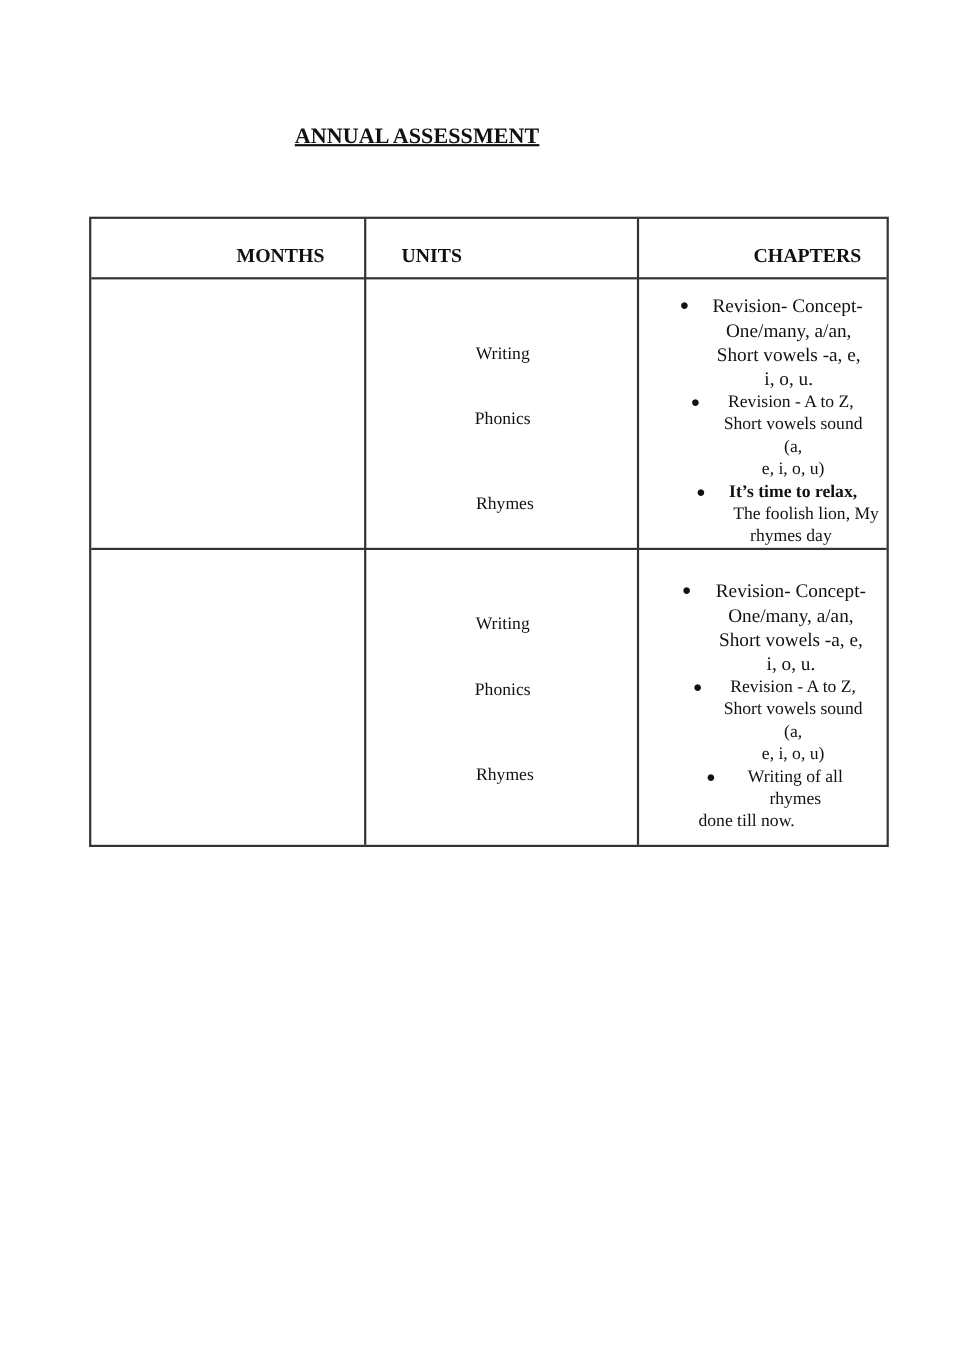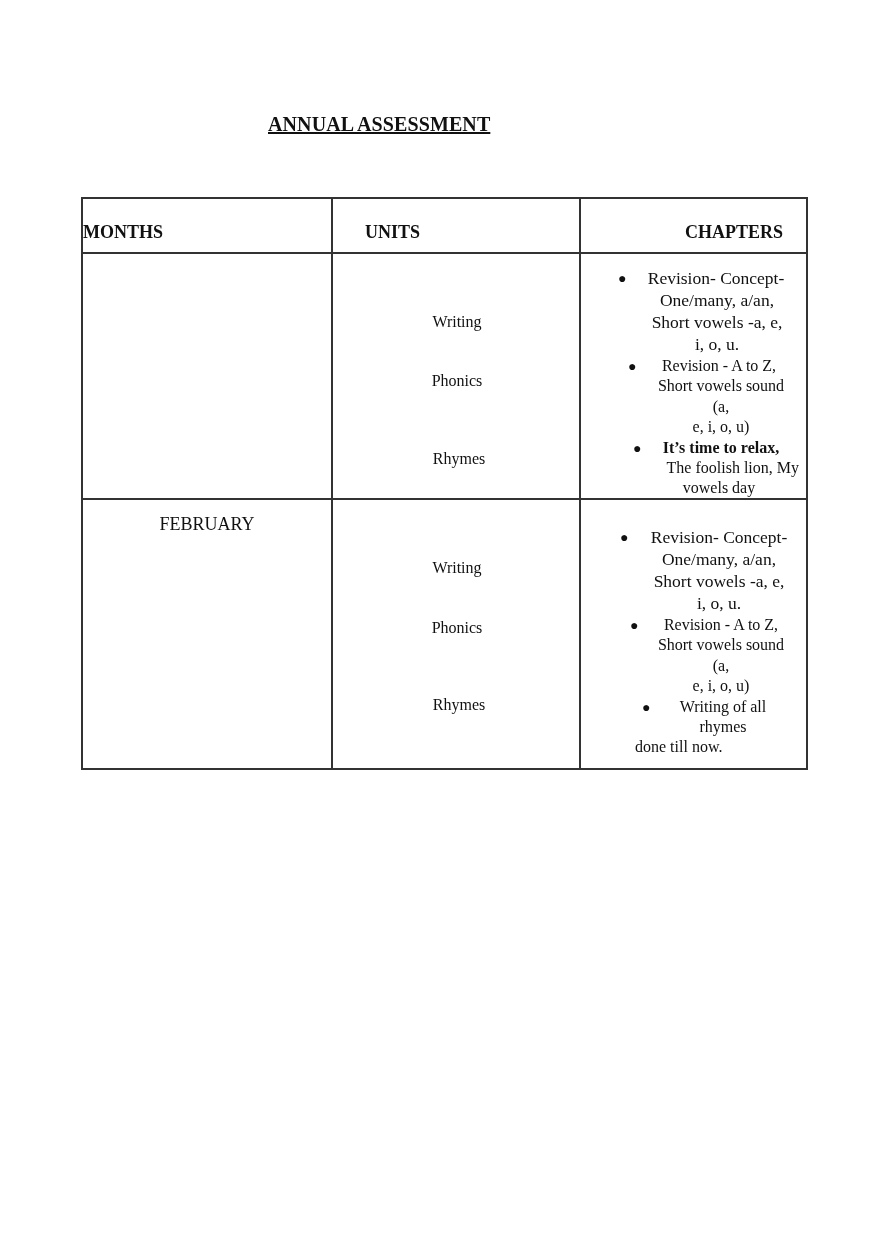--- a/index.html
+++ b/index.html
@@ -82,21 +82,21 @@
 
 <div class="page-title">ANNUAL ASSESSMENT</div>
 
 <div class="tbl">
 
   <div class="vline" style="left:248px;"></div>
   <div class="vline" style="left:496px;"></div>
   <div class="hline" style="top:53px;"></div>
   <div class="hline" style="top:299px;"></div>
 
-  <div class="cell-text hdr" style="left:0; width:212px; text-align:left; top:23px;">MONTHS</div>
+  <div class="cell-text hdr" style="left:0; width:212px; text-align:right; top:23px;">MONTHS</div>
   <div class="cell-text hdr" style="left:282px; top:23px;">UNITS</div>
   <div class="cell-text hdr" style="left:498px; width:226px; text-align:center; top:23px;margin-left:40px;">CHAPTERS</div>
 
   <div class="cell-text unit" style="left:250px; top:70px;">Writing</div>
   <div class="cell-text unit" style="left:250px; top:129px;">Phonics</div>
   <div class="cell-text unit" style="left:252px; top:207px;">Rhymes</div>
 
   <div>
 
     <span class="bullet" style="left:535px; top:72px;">●</span>
@@ -107,24 +107,23 @@
 
     <span class="bullet" style="left:545px; top:160px;">●</span>
     <div class="bullet-line" style="left:566px; width:140px; top:158px; font-size:16px;">Revision - A to Z,</div>
     <div class="bullet-line" style="left:560px; width:156px; top:178px; font-size:16px;">Short vowels sound</div>
     <div class="bullet-line" style="left:560px; width:156px; top:199px; font-size:16px;">(a,</div>
     <div class="bullet-line" style="left:560px; width:156px; top:219px; font-size:16px;">e, i, o, u)</div>
 
     <span class="bullet" style="left:550px; top:242px;">●</span>
     <div class="bullet-line" style="left:570px; width:136px; top:240px; font-size:16px;font-weight:bold;">It’s time to relax,</div>
     <div class="bullet-line" style="left:556px; width:160px; top:260px; font-size:16px;text-align:right;">The foolish lion, My</div>
-    <div class="bullet-line" style="left:556px; width:160px; top:280px; font-size:16px;">vowels day</div>
+    <div class="bullet-line" style="left:556px; width:160px; top:280px; font-size:16px;">rhymes day</div>
   </div>
 
-  <div class="cell-text month" style="left:0; top:315px;">FEBRUARY</div>
   <div class="cell-text unit" style="left:250px; top:316px;">Writing</div>
   <div class="cell-text unit" style="left:250px; top:376px;">Phonics</div>
   <div class="cell-text unit" style="left:252px; top:453px;">Rhymes</div>
 
   <div>
 
     <span class="bullet" style="left:537px; top:331px;">●</span>
     <div class="bullet-line" style="left:562px; width:148px; top:328px; font-size:17.5px;">Revision- Concept-</div>
     <div class="bullet-line" style="left:558px; width:156px; top:350px; font-size:17.5px;">One/many, a/an,</div>
     <div class="bullet-line" style="left:558px; width:156px; top:372px; font-size:17.5px;">Short vowels -a, e,</div>

